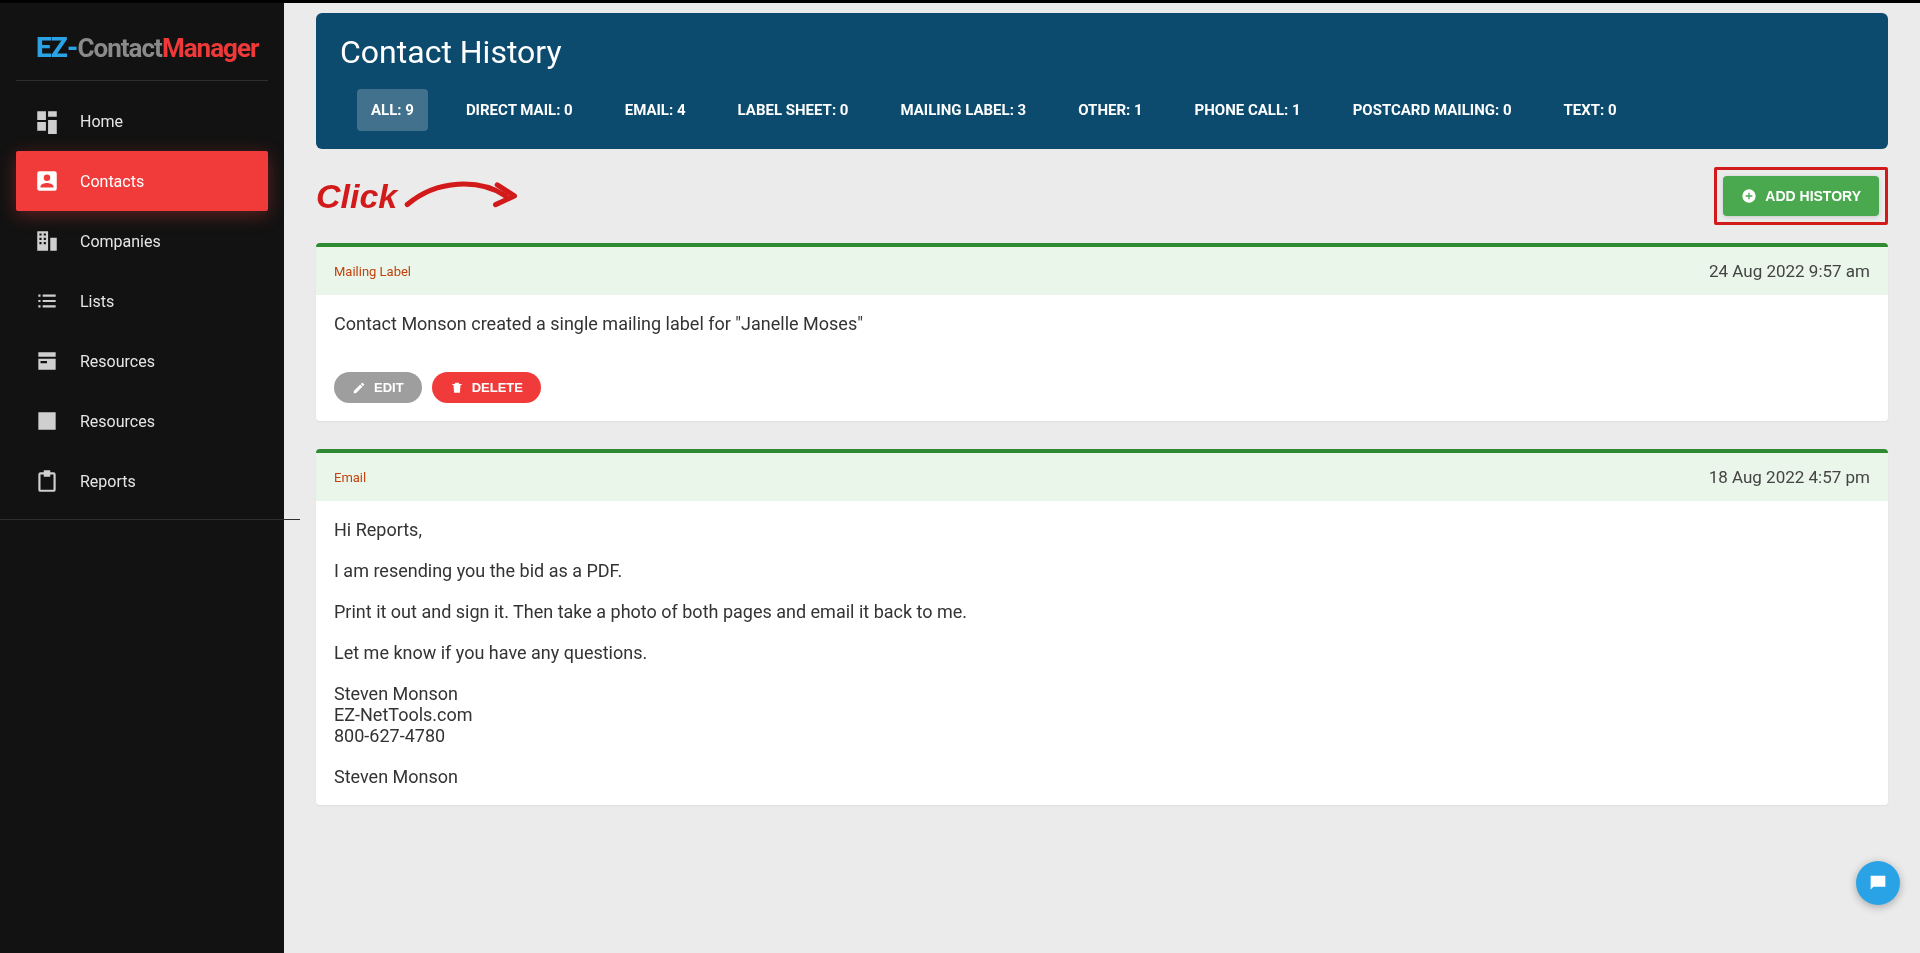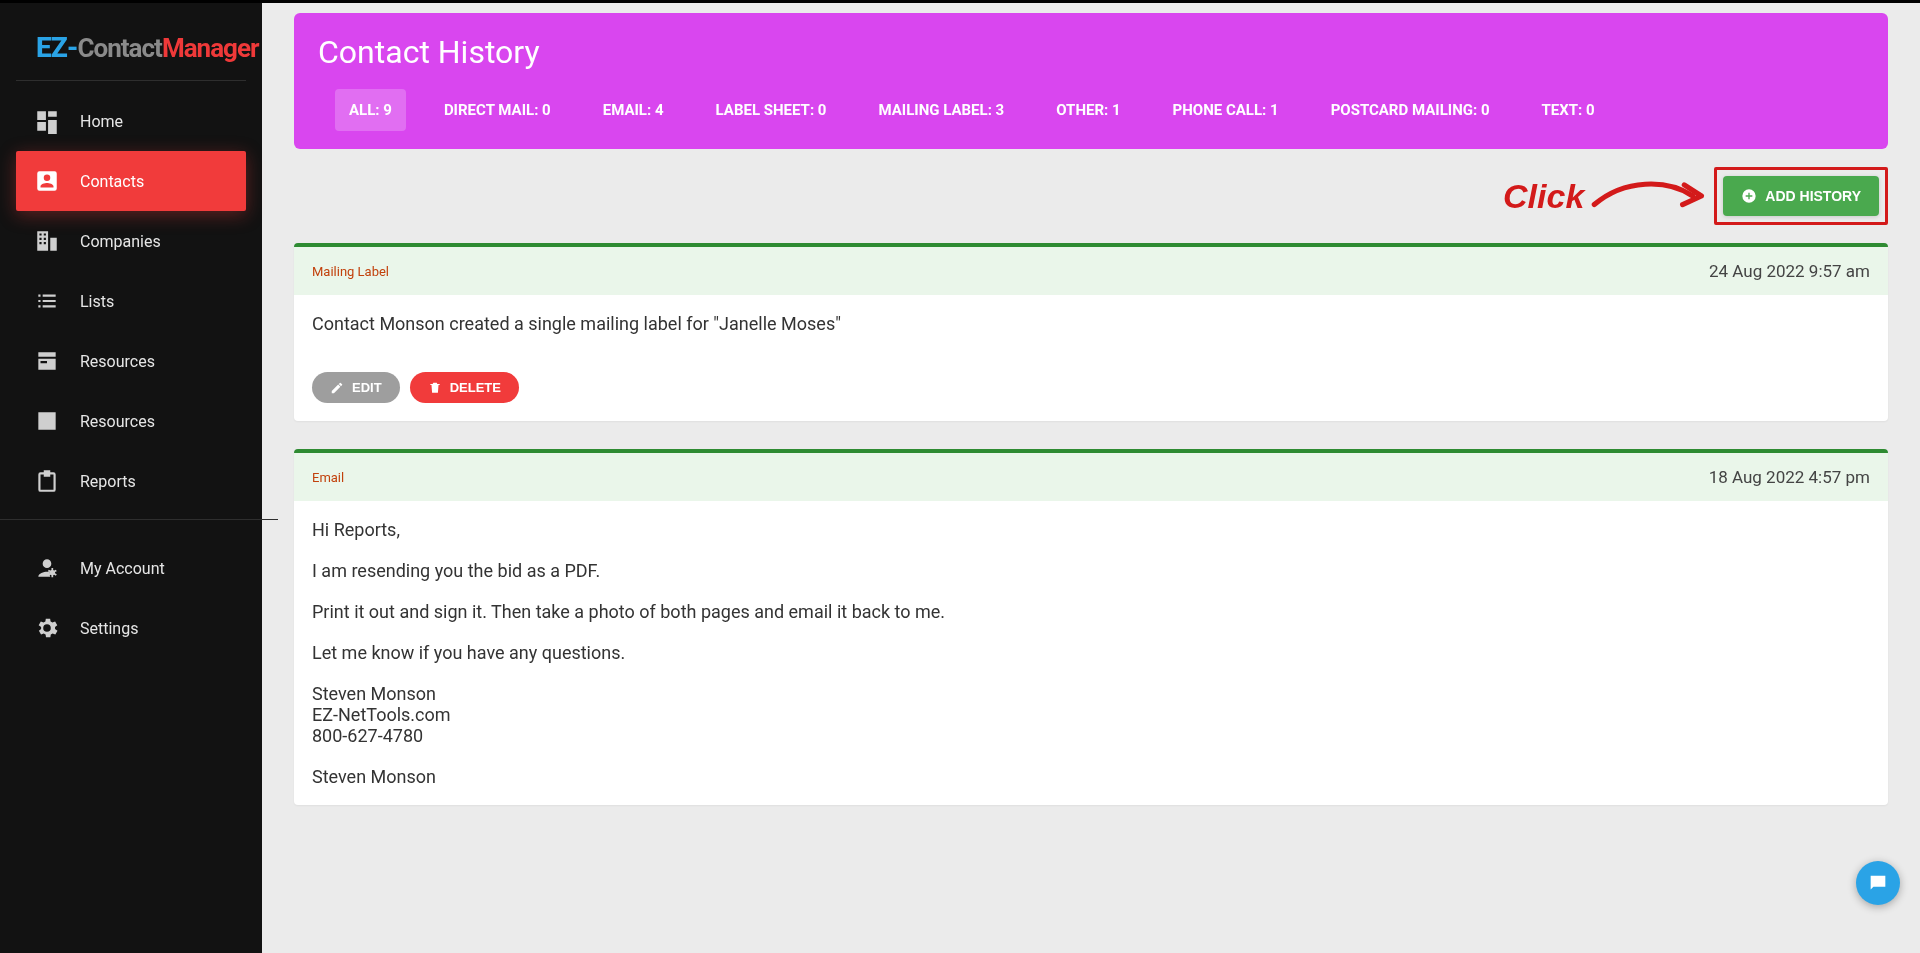--- a/index.html
+++ b/index.html
@@ -11,21 +11,21 @@
     overflow: hidden;
   }
   .app {
     display: flex;
     width: 100%;
     height: 100vh;
     border-top: 3px solid #000;
   }
   
   .sidebar {
-    width: 262px;
+    width: 284px;
     background: #121212;
     color: #fff;
     flex-shrink: 0;
     display: flex;
     flex-direction: column;
   }
   .logo {
     padding: 28px 20px 16px 20px;
     border-bottom: 1px solid #2e2e2e;
     margin: 0 16px;
@@ -46,33 +46,33 @@
   .nav-icon { width:26px; height:26px; display:flex; align-items:center; justify-content:center; flex-shrink:0;}
   .nav-icon svg { width:26px; height:26px; fill:#cfcfcf; }
   .nav-item.active .nav-icon svg { fill:#fff; }
 
   
   .main {
     flex:1; overflow-y:auto; padding: 10px 32px 40px 32px;
     position:relative;
   }
   .panel {
-    background:#d946ef; border-radius:6px; padding:20px 24px 18px 24px;
+    background:#0c4a6e; border-radius:6px; padding:20px 24px 18px 24px;
     color:#fff; margin-bottom:18px;
   }
   .panel h1 { font-weight:400; font-size:32px; margin-bottom:18px; }
   .tabs { display:flex; gap:24px; flex-wrap:wrap;padding-left:17px; }
   .tab {
     font-size:15px; font-weight:700; padding:12px 14px; border-radius:4px;
     cursor:pointer; white-space:nowrap;
   }
   .tab.active { background:rgba(255,255,255,.22); }
 
   .toolbar-row {
-    display:flex; justify-content:flex-end; align-items:center;
+    display:flex; justify-content:space-between; align-items:center;
     margin:8px 0 18px 0; position:relative;
     gap: 4px;
   }
   .callout {
     display:flex; align-items:center; gap:6px;
     color:#d31a1a; font-weight:800; font-size:34px; font-style:italic;
     font-family: "Comic Sans MS", "Marker Felt", cursive, sans-serif;
   }
   .callout svg { width:120px; height:48px; }
   .add-frame {
@@ -174,38 +174,20 @@
       <li class="nav-item">
         <span class="nav-icon">
           <svg viewBox="0 0 24 24">
               <path d="M9 2h6v2h3a2 2 0 0 1 2 2v14a2 2 0 0 1-2 2H6a2 2 0 0 1-2-2V6a2 2 0 0 1 2-2h3V2zm0 4H6v14h12V6h-3v2H9V6z"></path>
             </svg>
         </span>
         <span>Reports</span>
       </li>
     </ul>
     <div class="nav-group-sep"></div>
-    <ul class="nav">
-      <li class="nav-item">
-        <span class="nav-icon">
-          <svg viewBox="0 0 24 24">
-              <path d="M12 12a4 4 0 1 0 0-8 4 4 0 0 0 0 8zm-8 8c0-3 5-4.5 8-4.5.7 0 1.5.1 2.3.3a5 5 0 0 0 .7 4.2H4zm15.4-3.2 1.6.9-.8 1.4-1.6-.9a3 3 0 0 1-.9.5v1.8h-1.6v-1.8a3 3 0 0 1-.9-.5l-1.6.9-.8-1.4 1.6-.9a3 3 0 0 1 0-1l-1.6-.9.8-1.4 1.6.9c.3-.2.6-.4.9-.5v-1.8h1.6v1.8c.3.1.6.3.9.5l1.6-.9.8 1.4-1.6.9a3 3 0 0 1 0 1z"></path>
-            </svg>
-        </span>
-        <span>My Account</span>
-      </li>
-      <li class="nav-item">
-        <span class="nav-icon">
-          <svg viewBox="0 0 24 24">
-              <path d="M19.4 13a7.8 7.8 0 0 0 0-2l2.1-1.6-2-3.4-2.5 1a7.7 7.7 0 0 0-1.7-1l-.4-2.6h-4l-.4 2.6c-.6.2-1.2.6-1.7 1l-2.5-1-2 3.4L6.6 11a7.8 7.8 0 0 0 0 2l-2.1 1.6 2 3.4 2.5-1c.5.4 1.1.8 1.7 1l.4 2.6h4l.4-2.6c.6-.2 1.2-.6 1.7-1l2.5 1 2-3.4L19.4 13zM12 15.5A3.5 3.5 0 1 1 12 8.5a3.5 3.5 0 0 1 0 7z"></path>
-            </svg>
-        </span>
-        <span>Settings</span>
-      </li>
-    </ul>
   </aside>
 
   <main class="main">
     <div class="panel">
       <h1>Contact History</h1>
       <div class="tabs">
         <div class="tab active">ALL: 9</div>
         <div class="tab">DIRECT MAIL: 0</div>
         <div class="tab">EMAIL: 4</div>
         <div class="tab">LABEL SHEET: 0</div>

